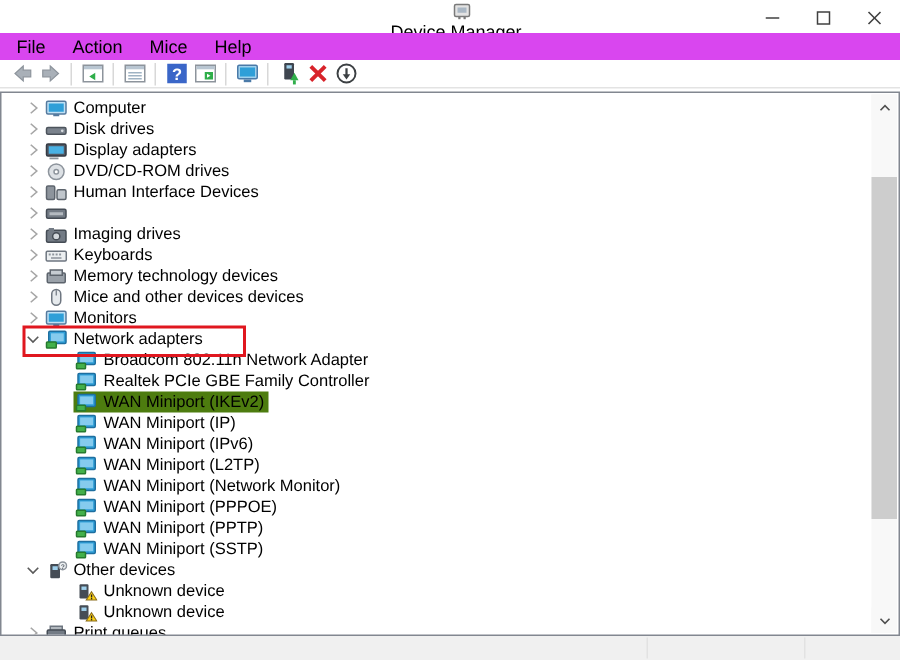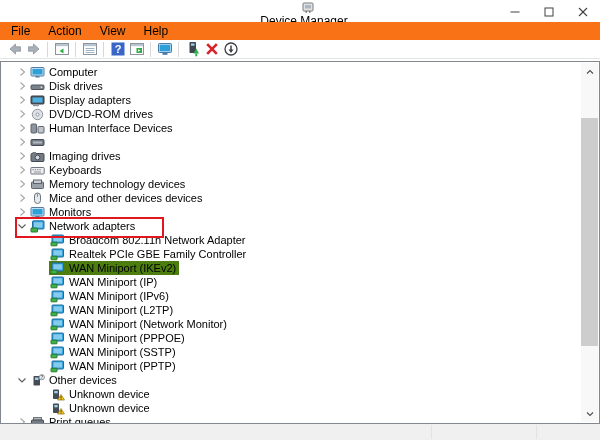--- a/index.html
+++ b/index.html
@@ -7,21 +7,21 @@
     width:600px;height:440px;position:relative;overflow:hidden;
     background:#ffffff;font-family:"Liberation Sans",sans-serif;color:#000;
   }
   
   .titlebar{position:absolute;top:0;left:0;right:0;height:22px;display:flex;align-items:center;background:#fff;flex-direction:column;}
   .title-icon{margin-left:16px;width:14px;height:14px;flex:0 0 14px;}
   .title-text{margin-left:8px;font-size:12px;}
   .win-controls{position:absolute;right:0;top:0;height:24px;display:flex;}
   .win-btn{width:34px;height:24px;display:flex;align-items:center;justify-content:center;background:transparent;border:none;padding:0;cursor:default;}
   
-  .menubar{position:absolute;top:22px;left:0;right:0;height:18px;display:flex;align-items:center;font-size:12px;padding-left:2px;background:#f97316;}
+  .menubar{position:absolute;top:22px;left:0;right:0;height:18px;display:flex;align-items:center;font-size:12px;padding-left:2px;background:#d946ef;}
   .menu-item{padding:0 9px;line-height:18px;}
   
   .toolbar{position:absolute;top:40px;left:0;right:0;height:18px;display:flex;align-items:center;padding-left:5px;border-bottom:1px solid #e3e3e3;background:#fff;}
   .tb-btn{width:19px;height:18px;display:flex;align-items:center;justify-content:center;border:none;background:transparent;padding:0;}
   .tb-sep{width:1px;height:15px;background:#d8d8d8;margin:0 4px;flex:0 0 1px;}
   
   .tree-panel{position:absolute;top:61px;left:0;width:600px;height:363px;border:1px solid #828790;background:#fff;box-sizing:border-box;overflow:hidden;}
   .tree-rows{padding-top:3px;margin-right:18px;}
   .tree-row{height:14px;display:flex;align-items:center;font-size:11px;white-space:nowrap;}
   .tree-row.lvl0{margin-left:14px;}
@@ -71,21 +71,21 @@
       <svg width="10" height="10" viewBox="0 0 10 10">
         <line x1="1" y1="1" x2="9" y2="9" stroke="#404040" stroke-width="1.1"></line>
         <line x1="9" y1="1" x2="1" y2="9" stroke="#404040" stroke-width="1.1"></line>
       </svg>
     </button>
   </div>
 
 <div class="menubar">
     <span class="menu-item">File</span>
     <span class="menu-item">Action</span>
-    <span class="menu-item">View</span>
+    <span class="menu-item">Mice</span>
     <span class="menu-item">Help</span>
   </div>
 
 <div class="toolbar">
     <button class="tb-btn">
       <span style="display: flex;">
         <svg width="16" height="16" viewBox="0 0 16 16">
           <polygon points="8.5,3 3,8 8.5,13 8.5,10.2 13.5,10.2 13.5,5.8 8.5,5.8" fill="#a9b0b8" stroke="#8d949c" stroke-width="0.8"></polygon>
         </svg>
       </span>
@@ -478,33 +478,33 @@
       </div>
       <div class="tree-row lvl1">
         <span class="row-inner">
           <span class="t-icon">
             <svg width="15" height="13" viewBox="0 0 15 13">
               <rect x="2" y="1" width="11.5" height="8" rx="0.8" fill="#2f9fd8" stroke="#1e6fa0"></rect>
               <rect x="3.4" y="2.3" width="8.7" height="5.2" fill="#85cbee"></rect>
               <rect x="1" y="8.2" width="6" height="3.6" rx="0.5" fill="#43b04a" stroke="#267a2e"></rect>
             </svg>
           </span>
+          <span class="t-label">WAN Miniport (PPTP)</span>
+        </span>
+      </div>
+      <div class="tree-row lvl1">
+        <span class="row-inner">
+          <span class="t-icon">
+            <svg width="15" height="13" viewBox="0 0 15 13">
+              <rect x="2" y="1" width="11.5" height="8" rx="0.8" fill="#2f9fd8" stroke="#1e6fa0"></rect>
+              <rect x="3.4" y="2.3" width="8.7" height="5.2" fill="#85cbee"></rect>
+              <rect x="1" y="8.2" width="6" height="3.6" rx="0.5" fill="#43b04a" stroke="#267a2e"></rect>
+            </svg>
+          </span>
           <span class="t-label">WAN Miniport (SSTP)</span>
-        </span>
-      </div>
-      <div class="tree-row lvl1">
-        <span class="row-inner">
-          <span class="t-icon">
-            <svg width="15" height="13" viewBox="0 0 15 13">
-              <rect x="2" y="1" width="11.5" height="8" rx="0.8" fill="#2f9fd8" stroke="#1e6fa0"></rect>
-              <rect x="3.4" y="2.3" width="8.7" height="5.2" fill="#85cbee"></rect>
-              <rect x="1" y="8.2" width="6" height="3.6" rx="0.5" fill="#43b04a" stroke="#267a2e"></rect>
-            </svg>
-          </span>
-          <span class="t-label">WAN Miniport (PPTP)</span>
         </span>
       </div>
       <div class="tree-row lvl0">
         <span class="chev">
           <svg width="10" height="10" viewBox="0 0 10 10">
             <polyline points="1.5,3.5 5,7 8.5,3.5" fill="none" stroke="#5a5a5a" stroke-width="1.1"></polyline>
           </svg>
         </span>
         <span class="row-inner">
           <span class="t-icon">

